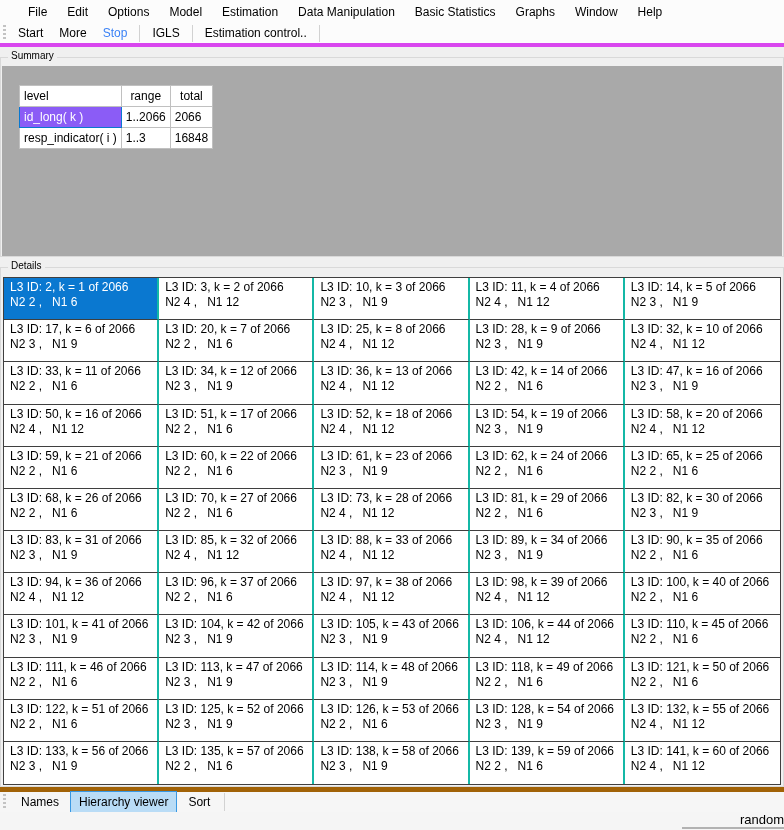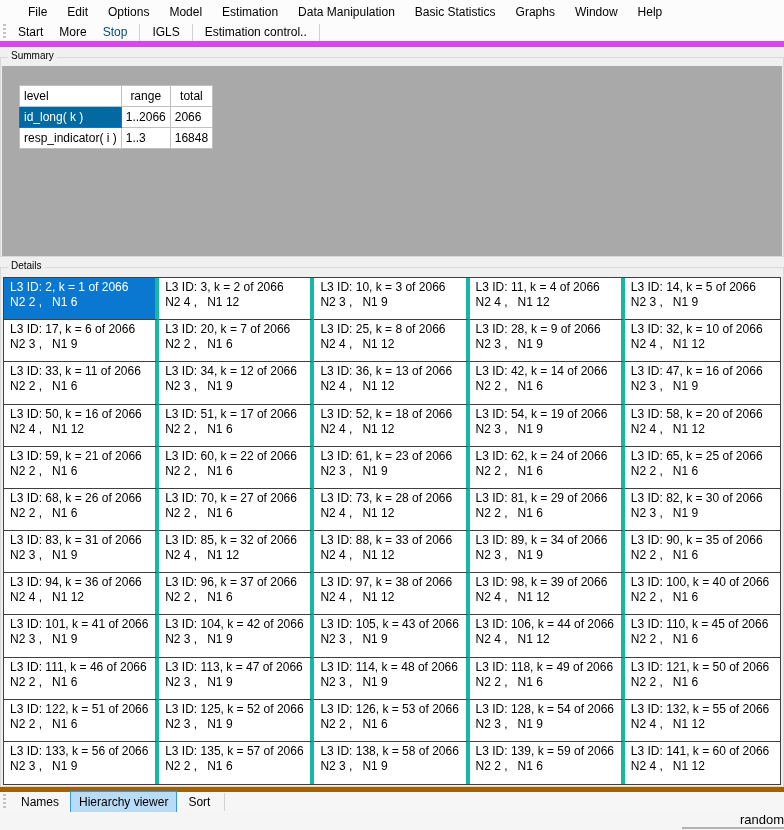--- a/index.html
+++ b/index.html
@@ -6,52 +6,52 @@
   html,body { width:784px; height:830px; overflow:hidden; }
   body { font-family:"Liberation Sans", sans-serif; background:#f0f0f0; position:relative; color:#000; }
 
   
   .menubar { position:absolute; top:0; left:0; right:0; height:23px;
     background:#fcfcfc; display:flex; align-items:center; padding-left:18px; }
   .menu-item { font-size:12px; padding:4px 10px; cursor:default; white-space:pre; }
 
   
   .toolbar { position:absolute; top:23px; left:0; right:0; height:24px;
-    background:#fcfcfc; display:flex; align-items:center; border-bottom:6px solid #d946ef; }
+    background:#fcfcfc; display:flex; align-items:center; border-bottom:4px solid #d946ef; }
   .gripper { width:3px; height:16px; margin:0 4px 0 3px;
     background-image:repeating-linear-gradient(to bottom,#c3c3c3 0 2px,transparent 2px 4px); }
   .toolbar-buttons { display:flex; align-items:center; height:100%; }
   .tb-btn { font-size:12px; padding:4px 8px; white-space:pre; cursor:default; }
-  .tb-btn.disabled { color:#0c4a6e; }
+  .tb-btn.disabled { color:#3b82f6; }
   .tb-sep { width:1px; height:17px; background:#d2d2d2; margin:0 4px; }
 
   
   .group-label { position:absolute; left:8px; top:2px; font-size:10px;
     background:#f0f0f0; padding:0 3px; z-index:3; white-space:pre; }
   .group-border { position:absolute; left:0; right:0; top:9px; bottom:1px;
     border:1px solid #d9d9d9; z-index:1; }
 
   .summary-group { position:absolute; top:48px; left:0; right:0; height:210px; }
   .summary-panel { position:absolute; top:18px; left:2px; right:2px; bottom:2px;
     background:#a9a9a9; z-index:2; }
   table.summary-table { border-collapse:collapse; margin:16px; position:absolute; top:3px; left:1px; background:#fff; }
   .summary-table th, .summary-table td { border:1px solid #c0c0c0; background:#fff;
     font-size:12px; font-weight:normal; height:21px; padding:1px 4px; text-align:left; white-space:pre; }
   .summary-table th { text-align:left; }
   .summary-table th.c { text-align:center; }
   .summary-table td.level, .summary-table th.level { width:94px; }
   .summary-table td.range, .summary-table th.range { width:46px; }
   .summary-table td.total, .summary-table th.total { width:40px; }
-  .summary-table td.selected { background:#0369a1; color:#fff; border-color:#0a78d0; }
+  .summary-table td.selected { background:#8b5cf6; color:#fff; border-color:#0a78d0; }
 
   .details-group { position:absolute; top:258px; left:0; right:0; height:530px; }
   .details-grid { position:absolute; top:19px; left:3px; right:3px; height:508px;
     background:#fff; border:1px solid #3f3f3f; z-index:2;
     display:grid; grid-template-columns:repeat(5,1fr); grid-template-rows:repeat(12,1fr); }
-  .cell { border-right:4px solid #14b8a6; border-bottom:1px solid #3f3f3f;
+  .cell { border-right:2px solid #14b8a6; border-bottom:1px solid #3f3f3f;
     padding:2px 2px 0 6px; overflow:hidden; cursor:default; }
   .cell:nth-child(5n) { border-right:none; }
   .cell:nth-last-child(-n+5) { border-bottom:none; }
   .cell .l1, .cell .l2 { font-size:12px; line-height:15px; white-space:pre; }
   .cell.sel { background:#0a78d0; color:#fff; }
 
   
   .tabbar { position:absolute; top:787px; left:0; right:0; height:25px;
     background:#f6f6f6; border-top:5px solid #a16207; display:flex; align-items:center; }
   .tab-list { display:flex; align-items:center; height:100%; }

